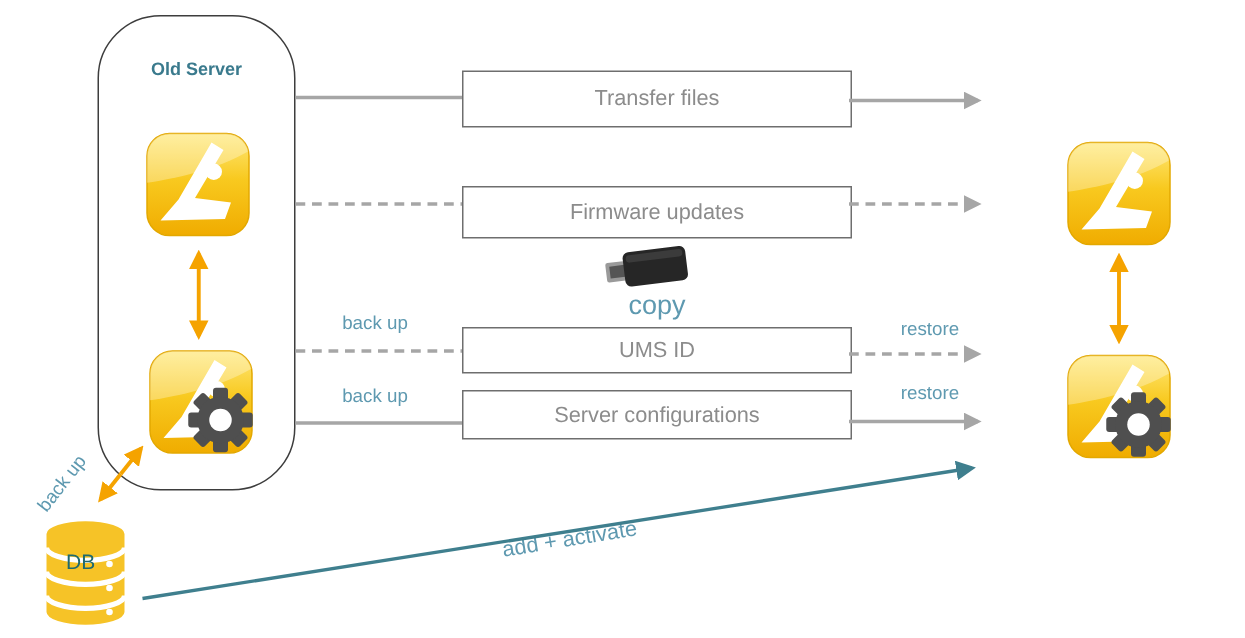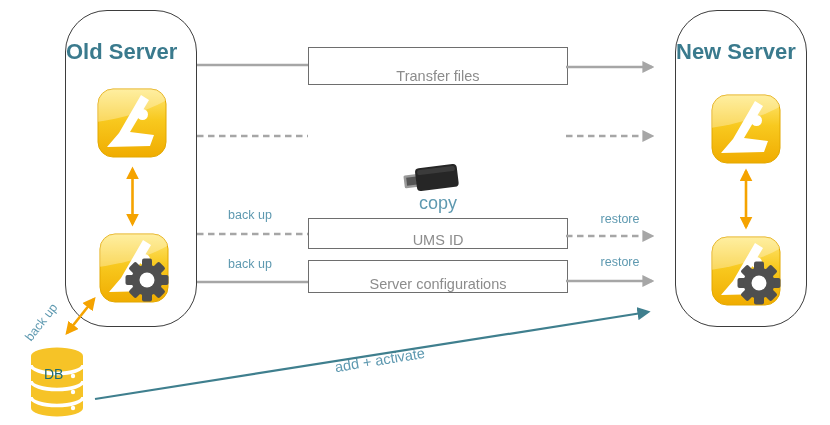--- a/index.html
+++ b/index.html
@@ -1,23 +1,23 @@
 <!DOCTYPE html>
 <html><head>
 <meta charset="utf-8">
 <style>
   html,body{margin:0;padding:0;background:#fff;}
   .stage{position:relative;width:830px;height:425px;background:#ffffff;overflow:hidden;
          font-family:"Liberation Sans", sans-serif;}
   .abs{position:absolute;}
   .server-box{position:absolute;border:1.6px solid #3d3d3d;border-radius:42px;background:transparent;}
-  .server-title{position:absolute;top:28px;left:0;width:100%;
-                font-size:22px;font-weight:bold;color:#3A7A8D;}
+  .server-title{position:absolute;top:28px;left:0;width:100%;text-align:center;
+                font-size:12px;font-weight:bold;color:#3A7A8D;}
   .step-box{position:absolute;border:1.2px solid #6e6e6e;background:#ffffff;
-            display:flex;align-items:flex-end;justify-content:center;
+            display:flex;align-items:center;justify-content:center;
             font-size:14.5px;color:#8c8c8c;}
   .lbl{position:absolute;font-size:12.5px;color:#5E99B0;text-align:center;line-height:1.1;}
   .lbl-rot{transform-origin:center center;}
   svg{display:block;}
   .layer{position:absolute;left:0;top:0;pointer-events:none;}
 </style>
 </head>
 <body>
 
 <div class="stage">
@@ -58,39 +58,39 @@
       <marker id="mo" viewBox="0 0 10 10" refX="8" refY="5" markerWidth="5" markerHeight="5" orient="auto">
         <path d="M0 0 L10 5 L0 10 Z" fill="#F5A300"></path>
         </marker>
     </defs>
   </svg>
 
   <div class="server-box" style="left:65px;top:10px;width:130px;height:315px">
     <div class="server-title">Old Server</div>
   </div>
 
-  <div class="server-box" style="left:675px;top:10px;width:130px;height:315px">
-    <div class="server-title">New Server</div>
-  </div>
 
   <svg class="abs" style="left:97px;top:88px" width="70" height="70">
       <use href="#ums-base"></use>
     </svg>
   <svg class="abs" style="left:99px;top:233px" width="70" height="70">
       <use href="#ums-gear"></use>
     </svg>
   <svg class="abs" style="left:711px;top:94px" width="70" height="70">
       <use href="#ums-base"></use>
     </svg>
   <svg class="abs" style="left:711px;top:236px" width="70" height="70">
       <use href="#ums-gear"></use>
     </svg>
 
   <div class="step-box" style="left:308px;top:47px;width:258px;height:36px">
     <span>Transfer files</span>
+  </div>
+  <div class="step-box" style="left:308px;top:124px;width:258px;height:33px">
+    <span>Firmware updates</span>
   </div>
   <div class="step-box" style="left:308px;top:260px;width:258px;height:31px">
     <span>Server configurations</span>
   </div>
   <div class="step-box" style="left:308px;top:218px;width:258px;height:29px">
     <span>UMS ID</span>
   </div>
 
   <svg class="abs" style="left:398px;top:160px" width="70" height="38">
     <g transform="rotate(-7 35 19)">

